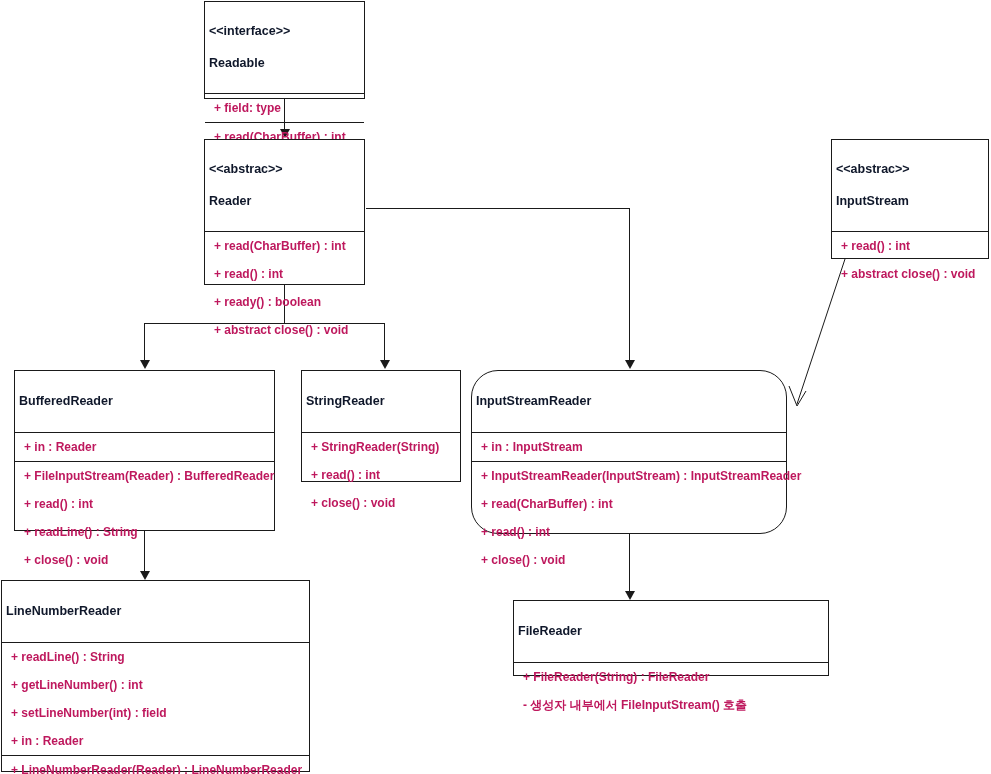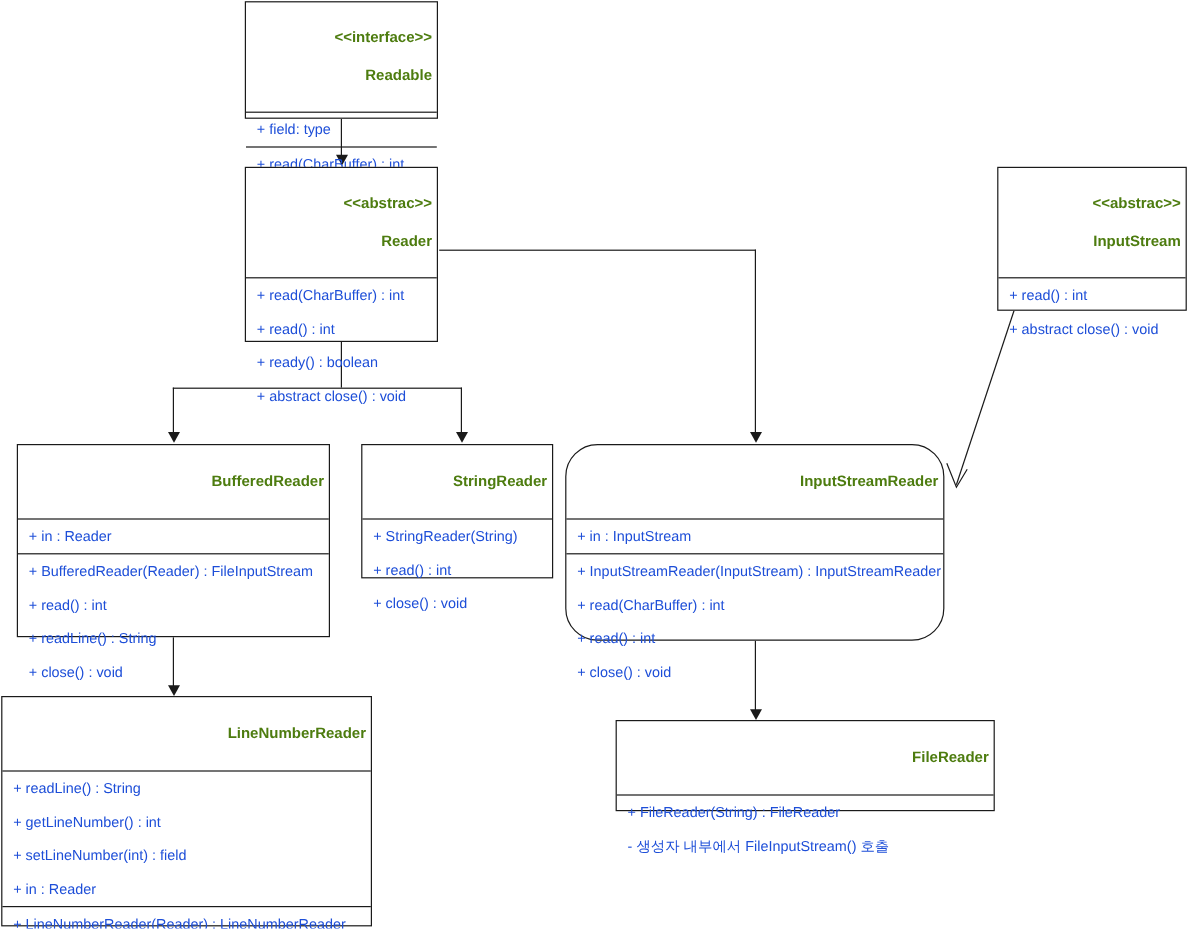--- a/index.html
+++ b/index.html
@@ -22,44 +22,45 @@
     position: absolute;
     box-sizing: border-box;
     border: 1px solid #1a1a1a;
     background: #ffffff;
     display: flex;
     flex-direction: column;
   }
   .uml-header {
     box-sizing: border-box;
     border-bottom: 1px solid #1a1a1a;
-    text-align: right;
+    text-align: left;
     font-weight: bold;
     font-size: 12.5px;
     line-height: 16px;
     padding: 6px 4px 7px 4px;
-    color: #4d7c0f;
+    color: #0f172a;
     white-space: pre-line;
   }
   .uml-header.two-line {
     padding: 5px 4px 6px 4px;
   }
   .uml-section {
     box-sizing: border-box;
     padding: 0;
   }
   .uml-section + .uml-section {
     border-top: 1px solid #1a1a1a;
   }
   .uml-row {
     font-size: 12px;
     line-height: 14px;
     padding: 7px 8px 7px 9px;
-    color: #1d4ed8;
+    color: #be185d;
     white-space: nowrap;
+    font-weight: bold;
   }
   .stereo {
     display: block;
   }
   .cname {
     display: block;
   }
   
   .ln-v, .ln-h {
     position: absolute;
@@ -149,21 +150,21 @@
   </div>
 
   <div class="uml-class" style="left:14px; top:370px; width:261px; height:161px;">
     <div class="uml-header">
       <span class="cname">BufferedReader</span>
     </div>
     <div class="uml-section">
       <div class="uml-row">+ in : Reader</div>
     </div>
     <div class="uml-section">
-      <div class="uml-row">+ BufferedReader(Reader) : FileInputStream</div>
+      <div class="uml-row">+ FileInputStream(Reader) : BufferedReader</div>
       <div class="uml-row">+ read() : int</div>
       <div class="uml-row">+ readLine() : String</div>
       <div class="uml-row">+ close() : void</div>
     </div>
   </div>
 
   <div class="uml-class" style="left:301px; top:370px; width:160px; height:112px;">
     <div class="uml-header">
       <span class="cname">StringReader</span>
     </div>

